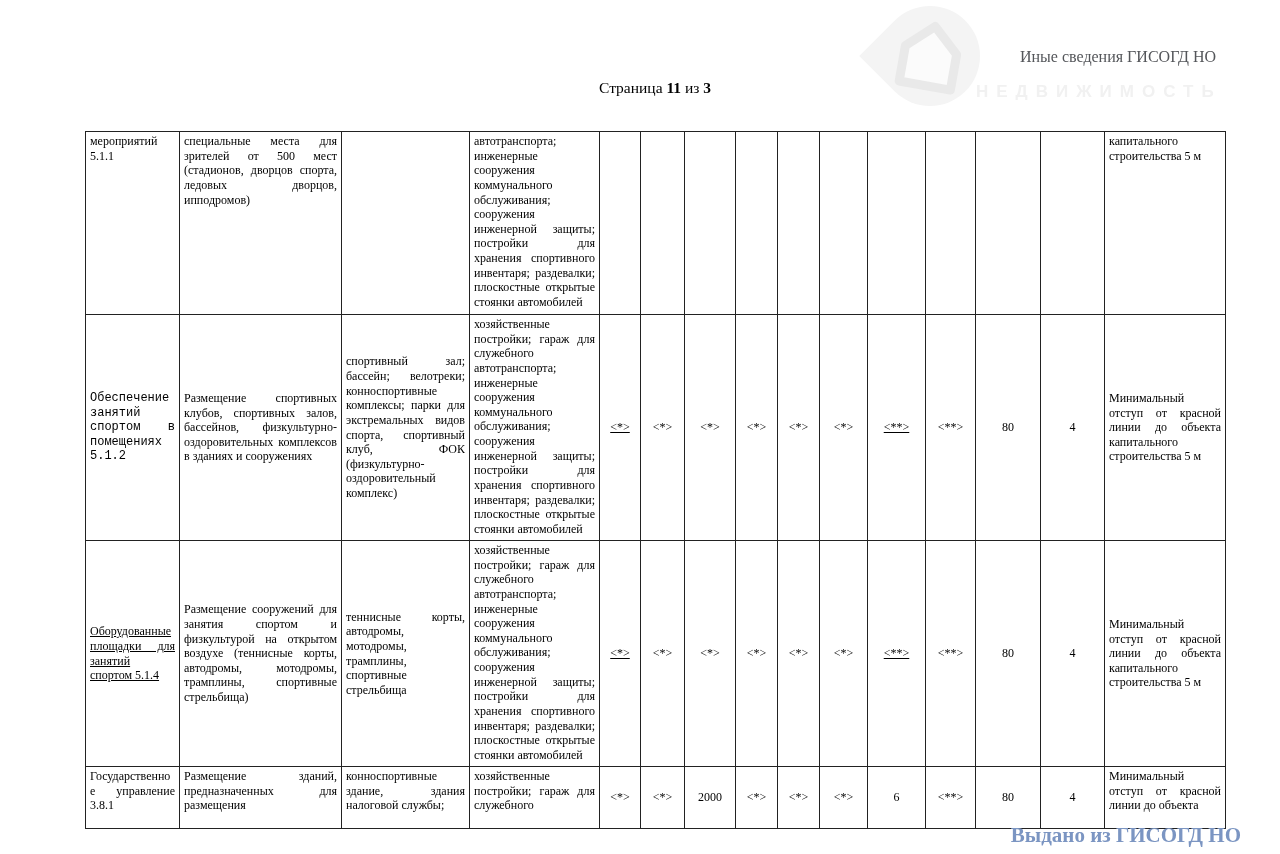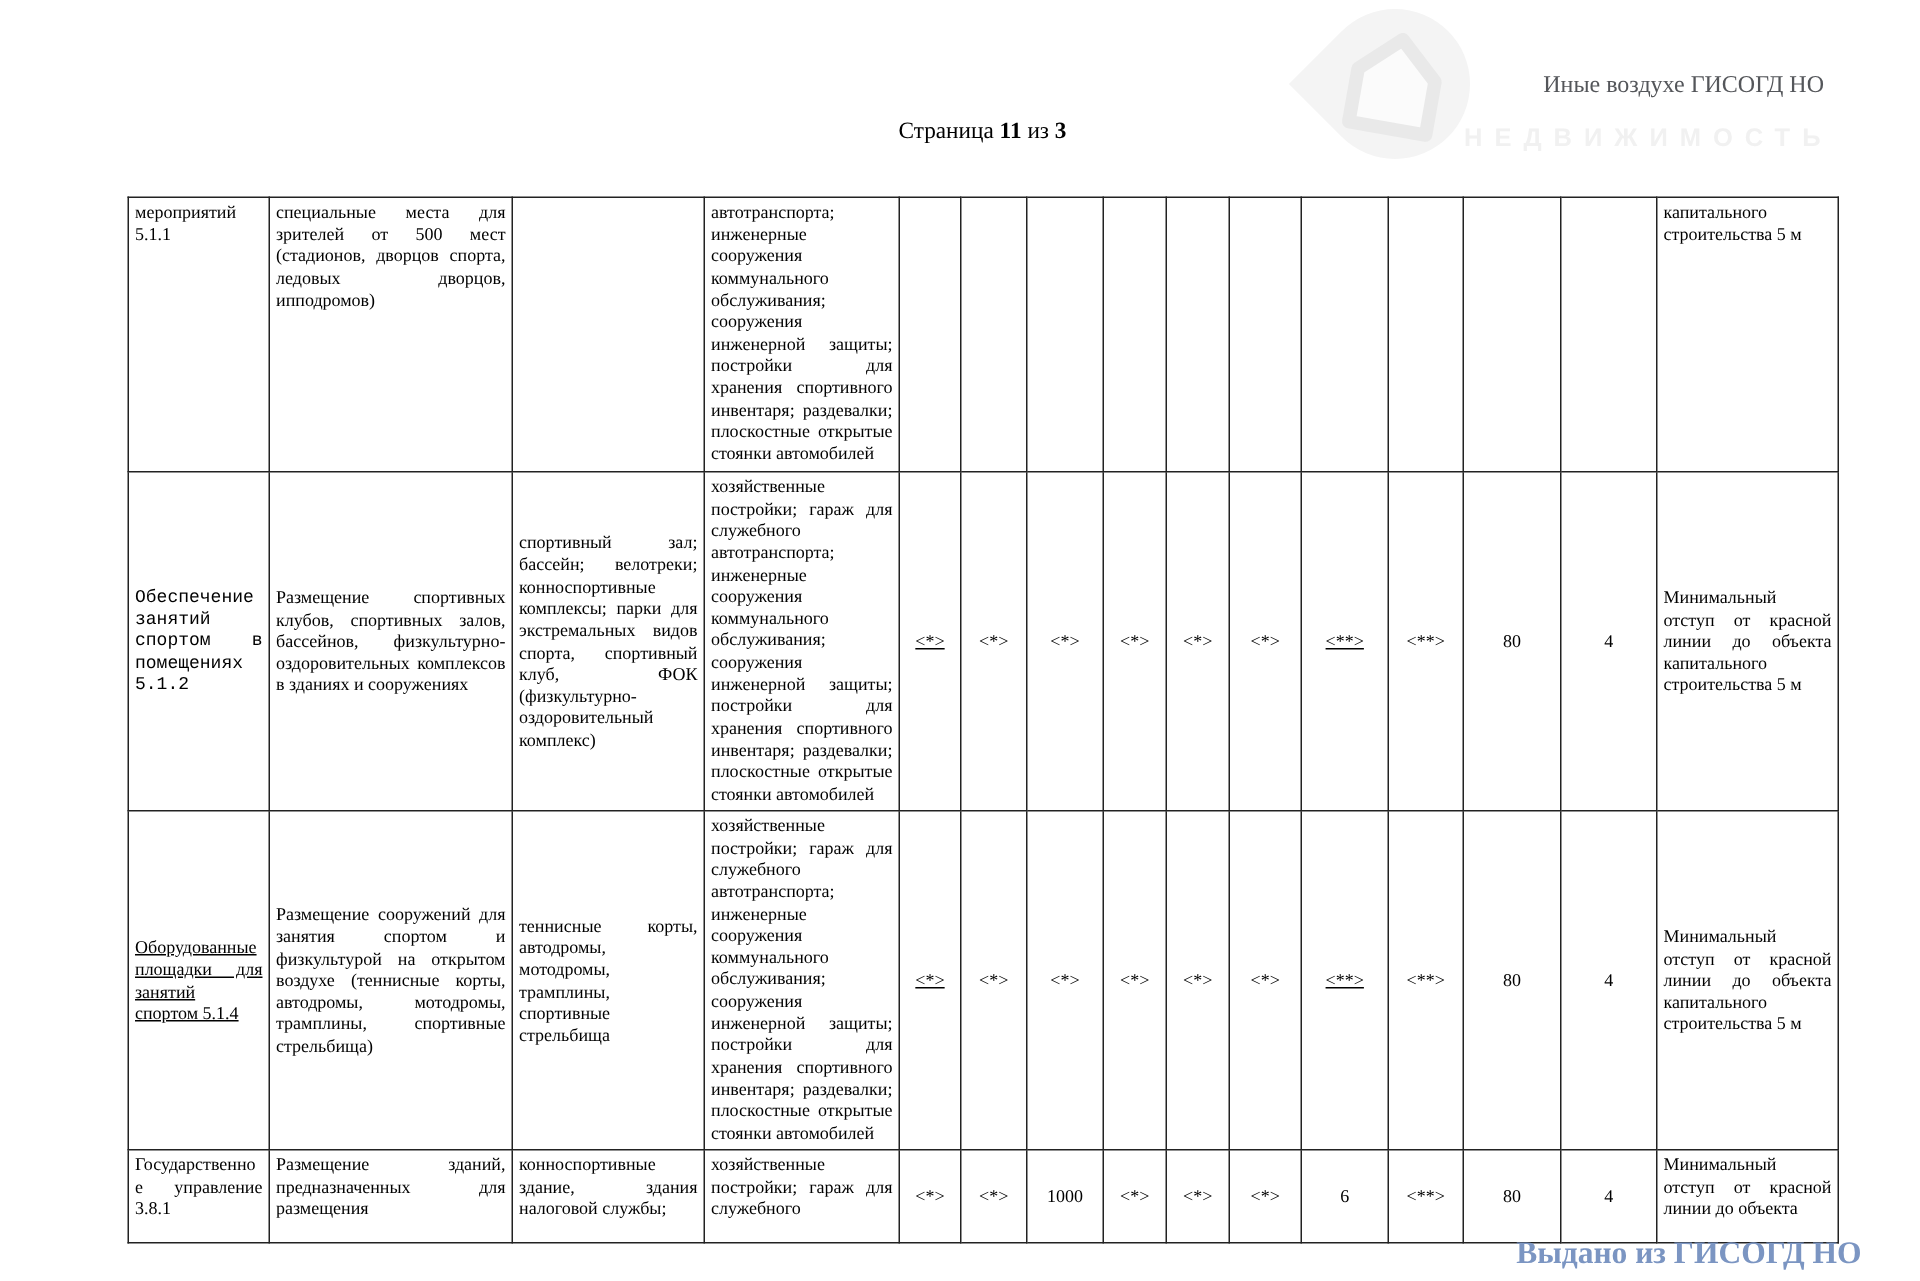--- a/index.html
+++ b/index.html
@@ -54,21 +54,21 @@
 <body>
 
 <div class="watermark">
   <div class="wm-pin"></div>
   <svg class="wm-house" width="80" height="84" viewBox="0 0 80 84">
     <path d="M14 36 L40 12 L66 36 L66 72 L14 72 Z" fill="#fbfbfb" stroke="#e9e9e9" stroke-width="9" stroke-linejoin="round"></path>
   </svg>
   <div class="wm-sub">НЕДВИЖИМОСТЬ</div>
 </div>
 
-<div class="header-note">Иные воздухе ГИСОГД НО</div>
+<div class="header-note">Иные сведения ГИСОГД НО</div>
 
 <div class="page-title"><span>Страница</span>&nbsp;<b>11</b>&nbsp;<span>из</span>&nbsp;<b>3</b></div>
 
 <table class="main" style="width: 1140px; border-color: rgb(34, 34, 34);">
   <colgroup id="cols">
       <col style="width: 94px;">
       <col style="width: 162px;">
       <col style="width: 128px;">
       <col style="width: 130px;">
       <col style="width: 41px;">
@@ -135,21 +135,21 @@
         <td style="text-align: center; vertical-align: middle;">4</td>
         <td style="text-align: justify; vertical-align: middle;">Минимальный отступ от красной линии до объекта капитального строительства 5 м</td>
       </tr>
       <tr style="height: 62px;">
         <td style="text-align: justify; vertical-align: top;">Государственное управление 3.8.1</td>
         <td style="text-align: justify; vertical-align: top;">Размещение зданий, предназначенных для размещения</td>
         <td style="text-align: justify; vertical-align: top;">конноспортивные здание, здания налоговой службы;</td>
         <td style="text-align: justify; vertical-align: top;">хозяйственные постройки; гараж для служебного</td>
         <td style="text-align: center; vertical-align: middle;">&lt;*&gt;</td>
         <td style="text-align: center; vertical-align: middle;">&lt;*&gt;</td>
-        <td style="text-align: center; vertical-align: middle;">1000</td>
+        <td style="text-align: center; vertical-align: middle;">2000</td>
         <td style="text-align: center; vertical-align: middle;">&lt;*&gt;</td>
         <td style="text-align: center; vertical-align: middle;">&lt;*&gt;</td>
         <td style="text-align: center; vertical-align: middle;">&lt;*&gt;</td>
         <td style="text-align: center; vertical-align: middle;">6</td>
         <td style="text-align: center; vertical-align: middle;">&lt;**&gt;</td>
         <td style="text-align: center; vertical-align: middle;">80</td>
         <td style="text-align: center; vertical-align: middle;">4</td>
         <td style="text-align: justify; vertical-align: top;">Минимальный отступ от красной линии до объекта</td>
       </tr>
     </tbody>

